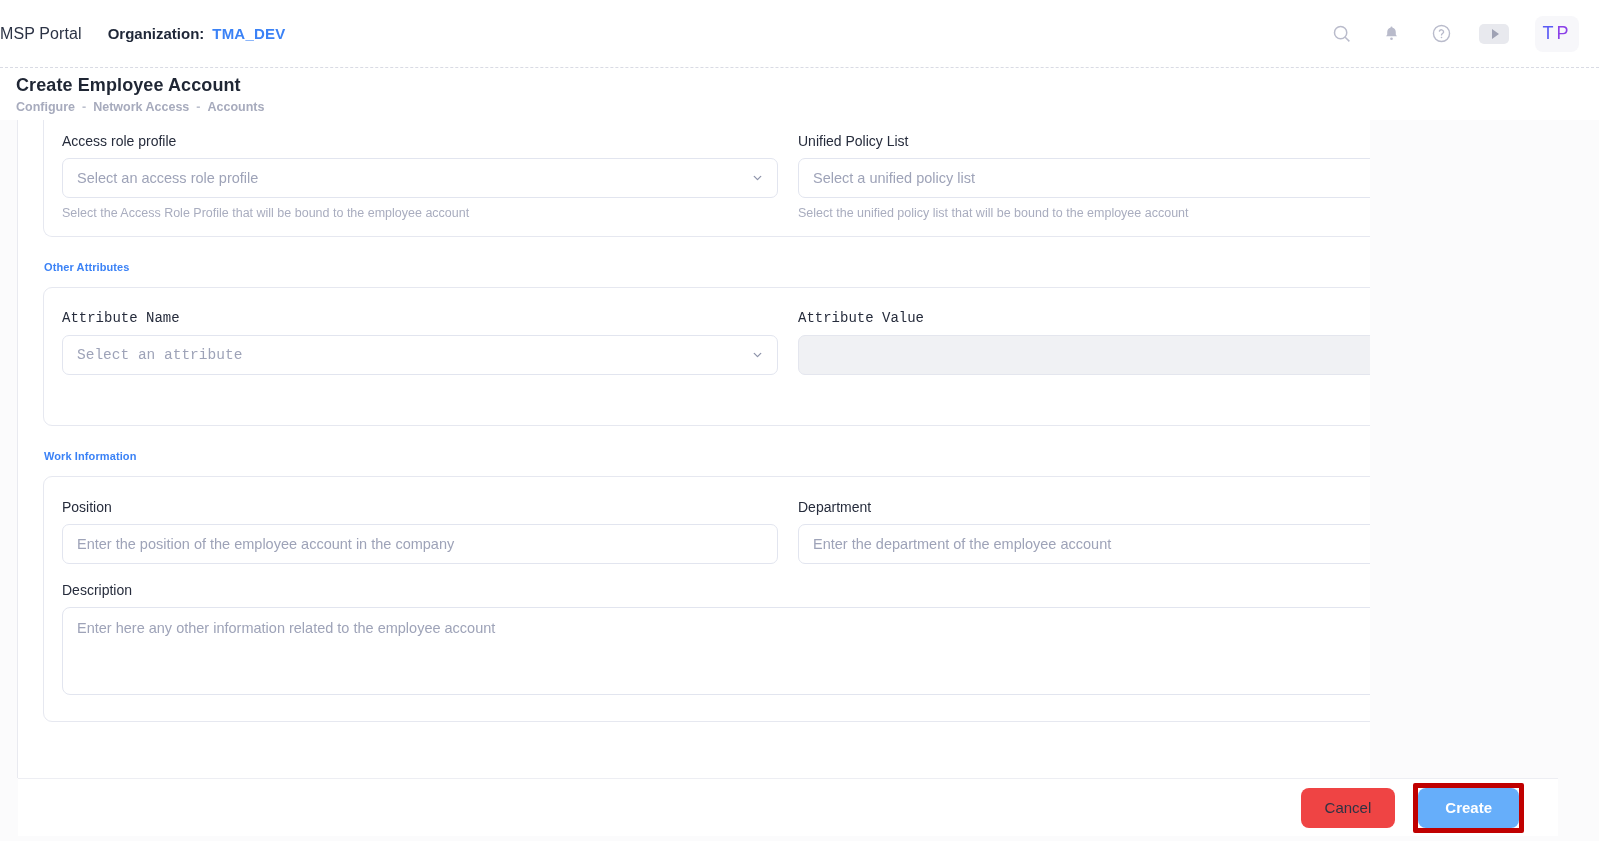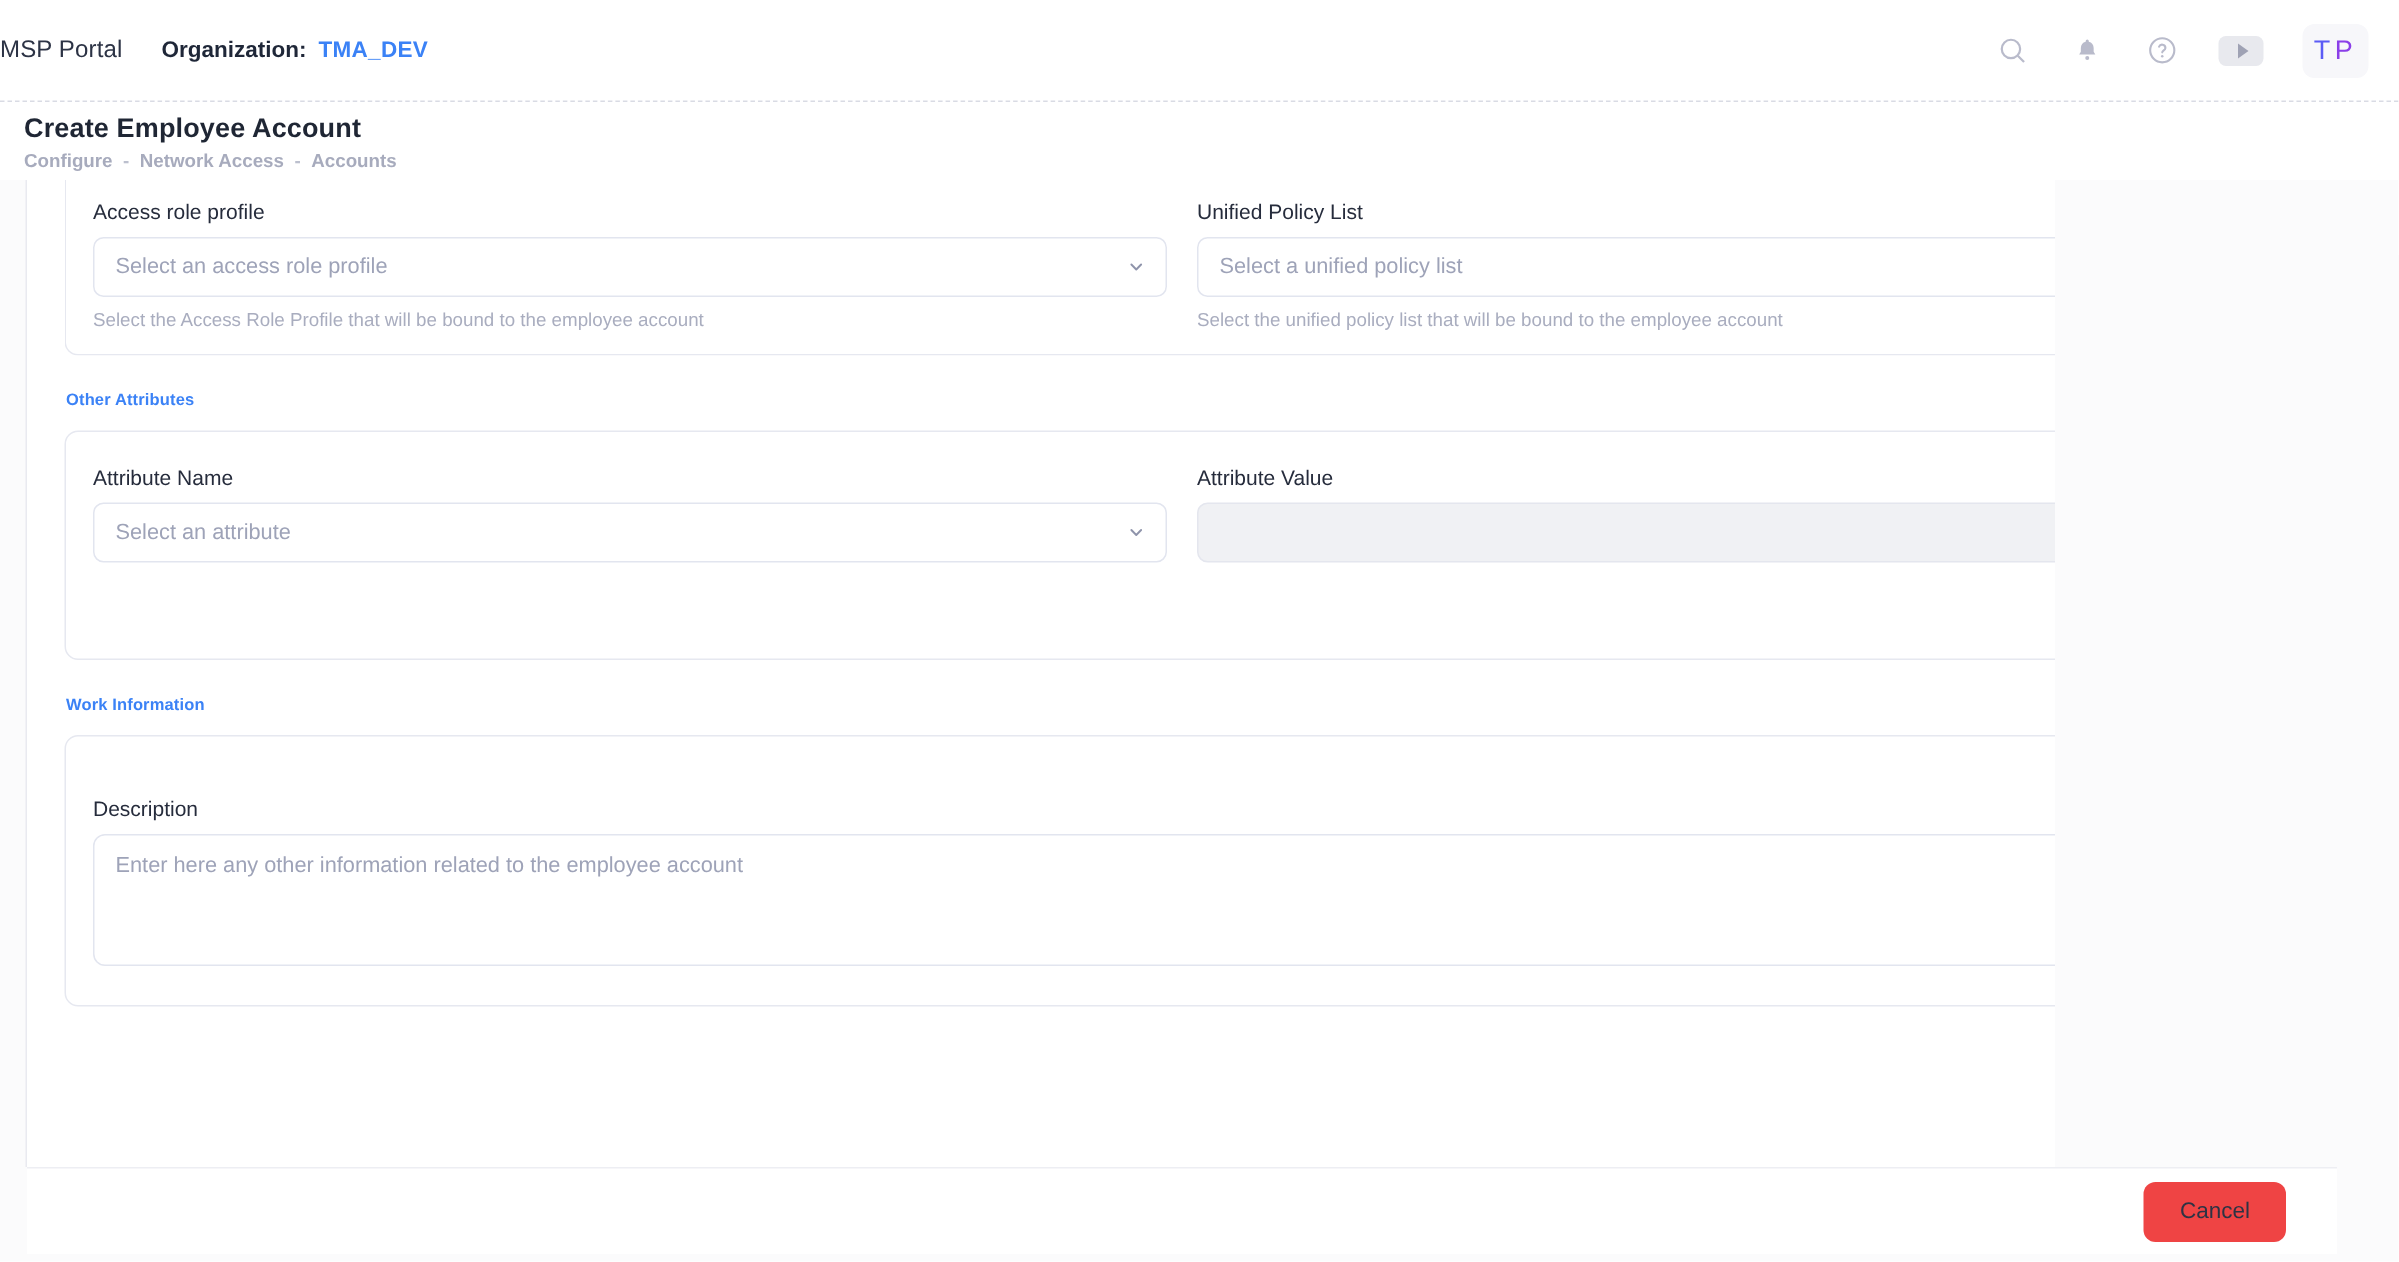--- a/index.html
+++ b/index.html
@@ -238,21 +238,21 @@
                     </svg>
                 </span>
               </div>
               <span class="hint">Select the unified policy list that will be bound to the employee account</span>
             </div>
           </div>
         </div>
 
         <div class="section-title" style="margin:24px 0 14px 1px;">Other Attributes</div>
 
-        <div class="card" style="padding:22px 0 64px;">
+        <div class="card" style="padding:22px 0 50px;font-family:Liberation Mono, monospace;">
           <div class="attr-row">
             <div class="col">
               <label class="fld-label">Attribute Name</label>
               <div class="ctrl select">
                 <span>Select an attribute</span>
                 <span class="chev">
                   <svg width="13" height="13" viewBox="0 0 24 24" fill="none" stroke="currentColor" stroke-width="2.4" stroke-linecap="round" stroke-linejoin="round">
                       <polyline points="6 9 12 15 18 9"></polyline>
                     </svg>
                 </span>
@@ -277,20 +277,34 @@
                   </span>
                 </button>
               </div>
             </div>
           </div>
         </div>
 
         <div class="section-title" style="margin:24px 0 14px 1px;">Work Information</div>
 
         <div class="card" style="padding:22px 0 26px;">
+          <div class="row2">
+            <div class="col">
+              <label class="fld-label">Position</label>
+              <div class="ctrl">
+                <span>Enter the position of the employee account in the company</span>
+              </div>
+            </div>
+            <div class="col">
+              <label class="fld-label">Department</label>
+              <div class="ctrl">
+                <span>Enter the department of the employee account</span>
+              </div>
+            </div>
+          </div>
 
           <div style="padding:18px 18px 0;">
             <label class="fld-label">Description</label>
             <div class="ta">
               <span>Enter here any other information related to the employee account</span>
               <span class="ta-handle">
                 <svg width="12" height="12" viewBox="0 0 12 12" fill="none" stroke="currentColor" stroke-width="1.1">
                   <line x1="11" y1="4" x2="4" y2="11"></line>
                   <line x1="11" y1="8.5" x2="8.5" y2="11"></line>
                 </svg>
@@ -300,15 +314,19 @@
         </div>
 
       </div>
     </div>
     <div class="sheet-r"></div>
   </div>
 
   <div class="footer-rail"></div>
   <div class="footer">
     <button class="btn btn-cancel">Cancel</button>
+    <div class="create-wrap">
+      <button class="btn btn-create">Create</button>
+      <span class="hl-box"></span>
+    </div>
   </div>
 
 </div>
 
 </body></html>

